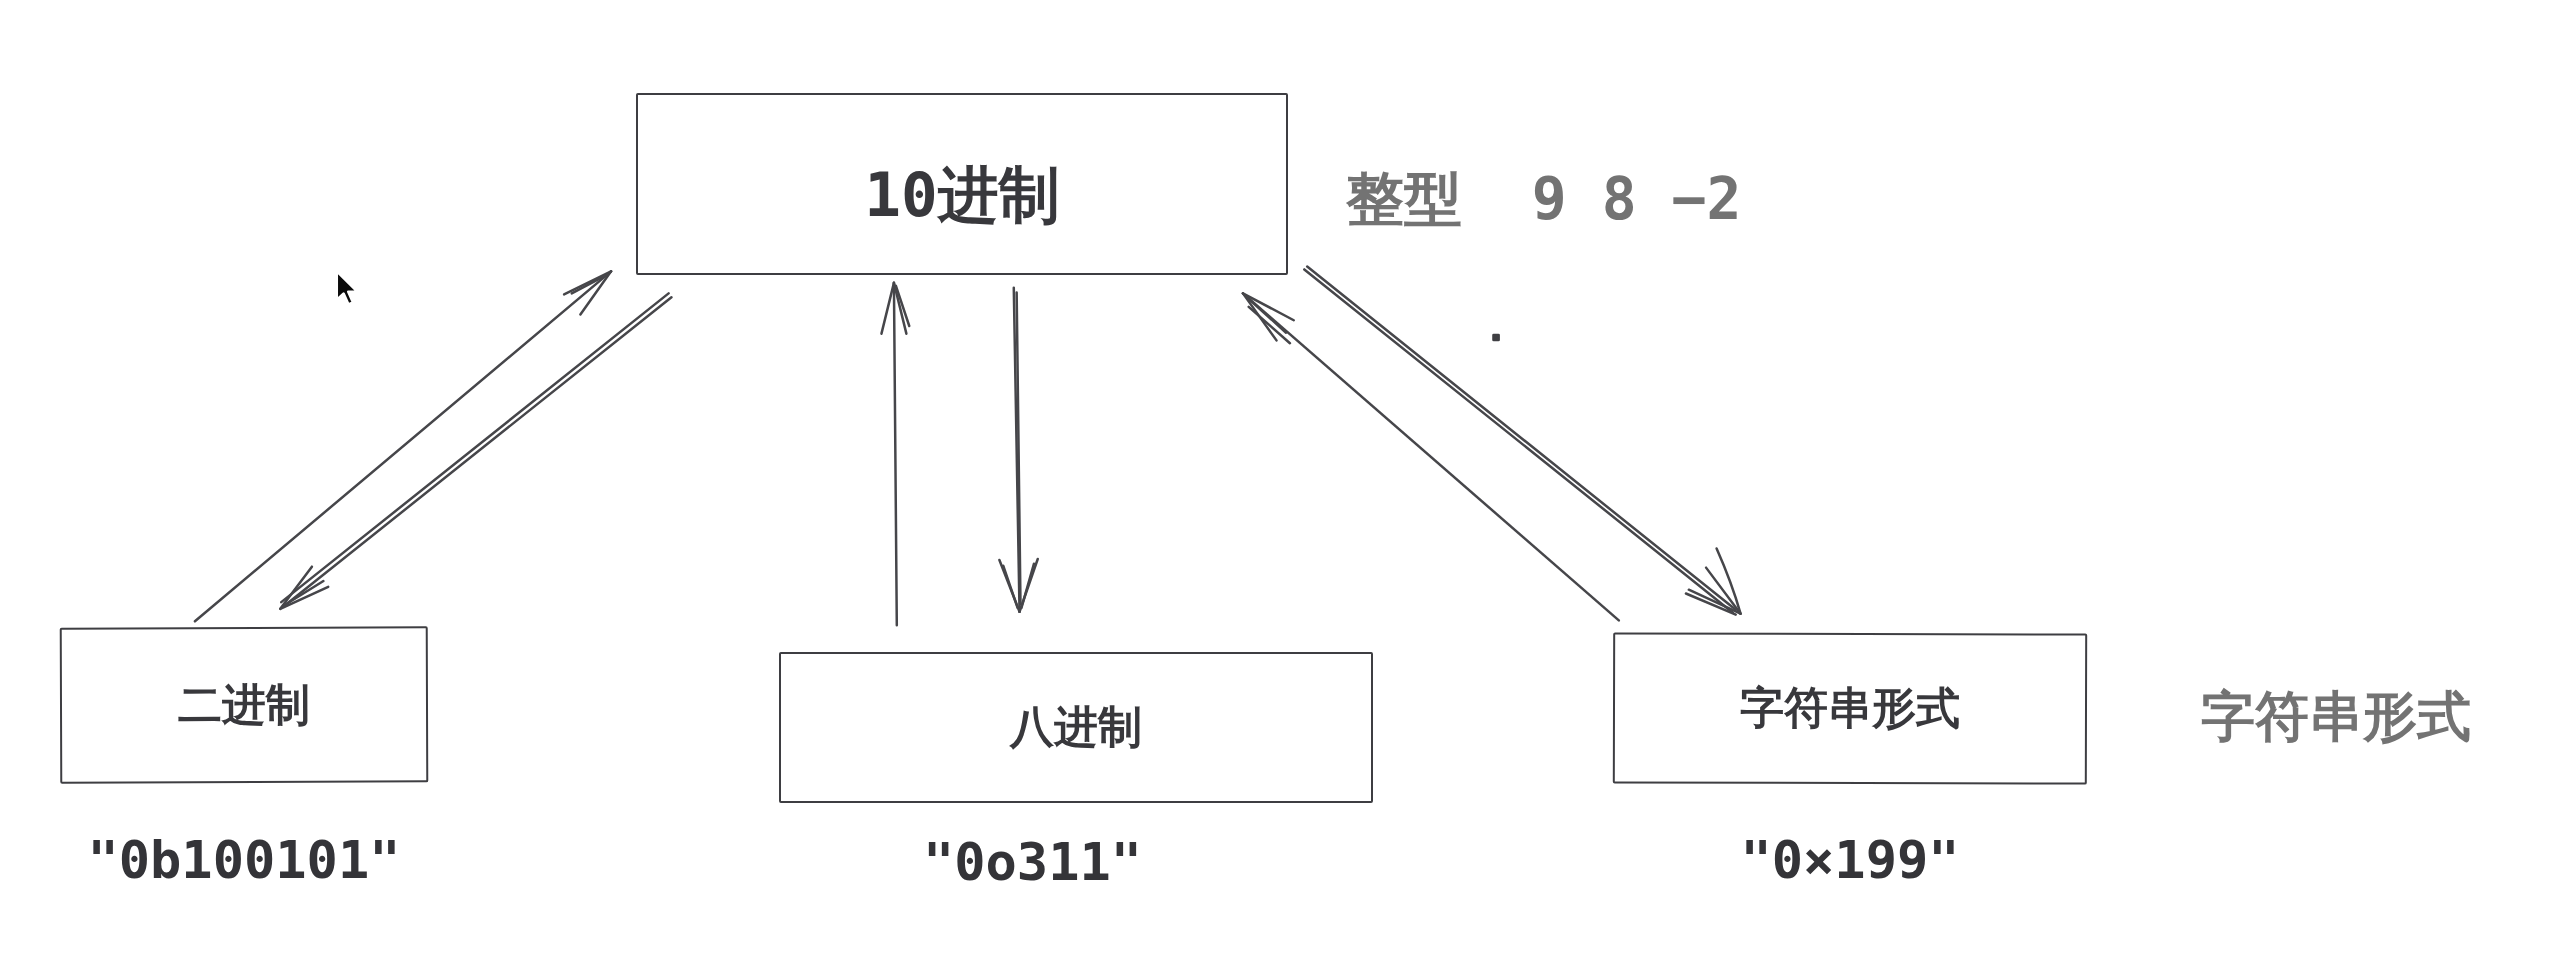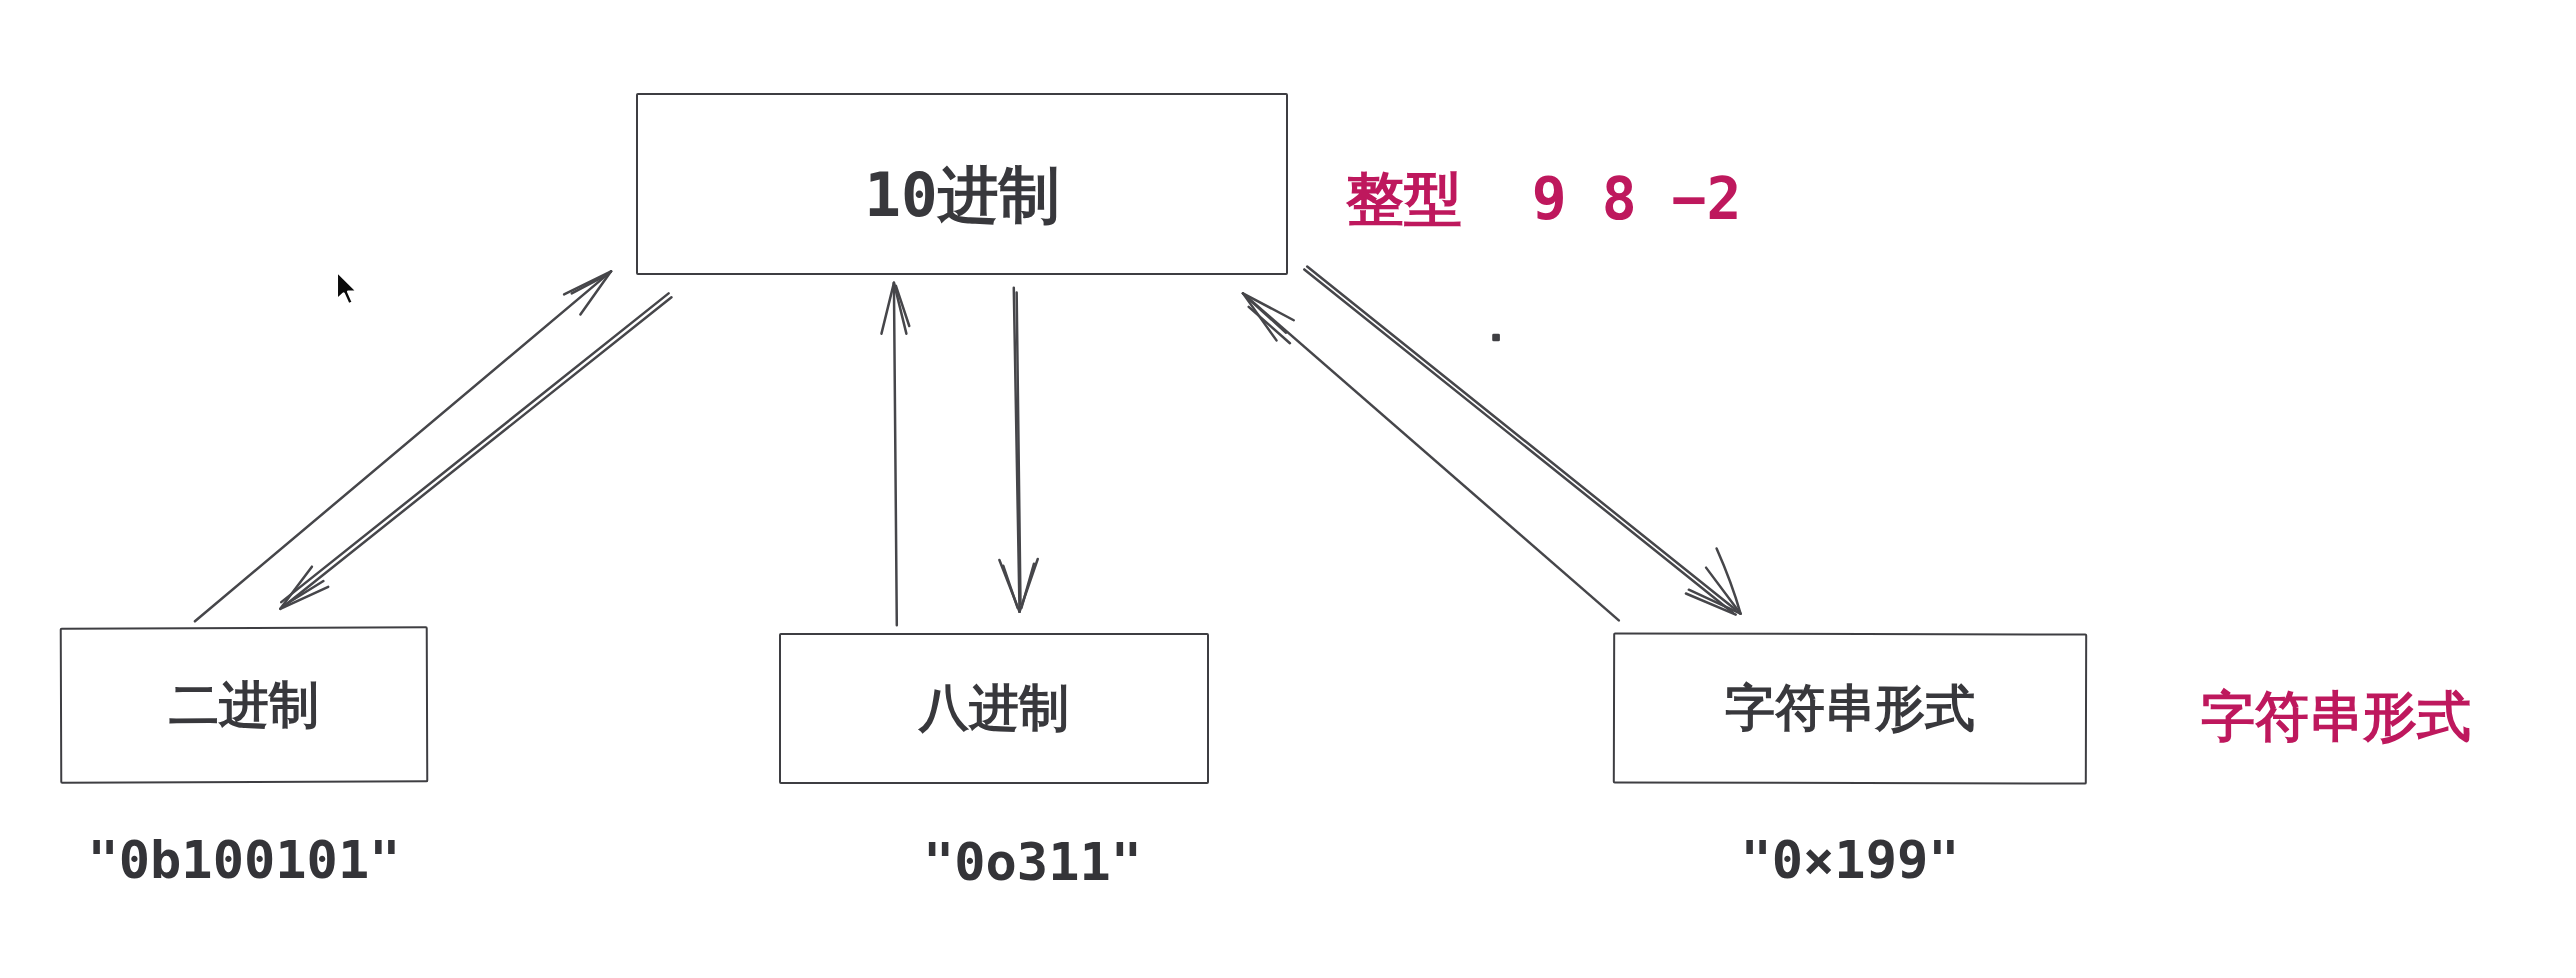--- a/index.html
+++ b/index.html
@@ -22,26 +22,26 @@
     justify-content: center;
     box-sizing: border-box;
   }
   .box-label {
     font-family: "DejaVu Sans Mono", "DejaVu Sans", sans-serif;
     font-weight: 600;
     color: #38383c;
     white-space: pre;
   }
   .top-label { font-size: 61px; transform: translateY(11.5px); }
-  .bottom-label { font-size: 50px; }
+  .bottom-label { font-size: 44px; }
   .annotation {
     position: absolute;
     font-family: "DejaVu Sans Mono", "DejaVu Sans", sans-serif;
     font-weight: 600;
-    color: #be185d;
+    color: #737373;
     white-space: pre;
   }
   .string-literal {
     position: absolute;
     font-family: "DejaVu Sans Mono", "Liberation Mono", monospace;
     font-weight: 700;
     font-size: 52px;
     color: #343438;
     text-align: center;
     white-space: pre;
@@ -120,21 +120,21 @@
   </svg>
 
   <div class="sketch-box" style="left:636px; top:93px; width:652px; height:182px;">
     <span class="box-label top-label">10进制</span>
   </div>
 
   <div class="sketch-box" style="left:60px; top:627px; width:368px; height:156px; transform:rotate(-0.2deg);">
     <span class="box-label bottom-label">二进制</span>
   </div>
 
-  <div class="sketch-box" style="left:779px; top:633px; width:430px; height:151px;">
+  <div class="sketch-box" style="left:779px; top:652px; width:594px; height:151px;">
     <span class="box-label bottom-label">八进制</span>
   </div>
 
   <div class="sketch-box" style="left:1613px; top:633px; width:474px; height:151px; transform:rotate(0.15deg);">
     <span class="box-label bottom-label">字符串形式</span>
   </div>
 
   <div class="annotation" style="left:1346px; top:161px; font-size:58px;">整型  9 8 −2</div>
 
   <div class="annotation" style="left:2201px; top:681px; font-size:54px;font-family:Liberation Mono, monospace;">字符串形式</div>

